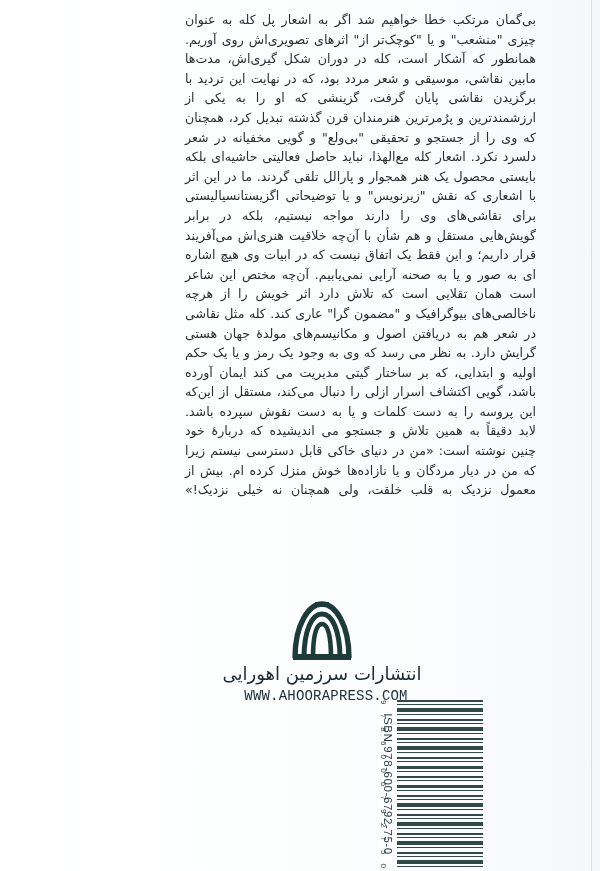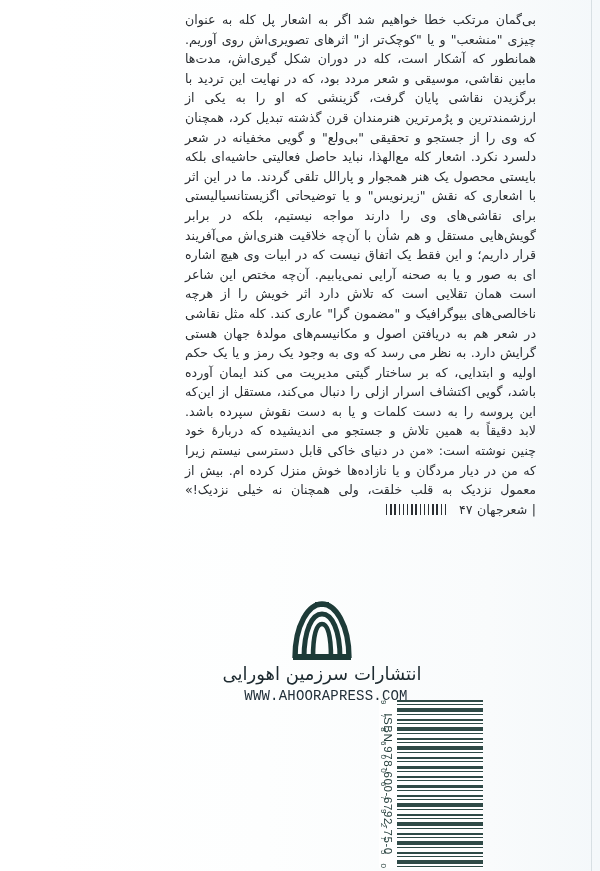--- a/index.html
+++ b/index.html
@@ -184,24 +184,20 @@
 </style>
 </head>
 <body>
 
 <div id="page">
 
   <div class="spine-line"></div>
 
   <div class="blurb">
     <p>بی‌گمان مرتکب خطا خواهیم شد اگر به اشعار پل کله به عنوان چیزی "منشعب" و یا "کوچک‌تر از" اثرهای تصویری‌اش روی آوریم. همانطور که آشکار است، کله در دوران شکل گیری‌اش، مدت‌ها مابین نقاشی، موسیقی و شعر مردد بود، که در نهایت این تردید با برگزیدن نقاشی پایان گرفت، گزینشی که او را به یکی از ارزشمندترین و پرُمرترین هنرمندان قرن گذشته تبدیل کرد، همچنان که وی را از جستجو و تحقیقی "بی‌ولع" و گویی مخفیانه در شعر دلسرد نکرد. اشعار کله مع‌الهذا، نباید حاصل فعالیتی حاشیه‌ای بلکه بایستی محصول یک هنر همجوار و پارالل تلقی گردند. ما در این اثر با اشعاری که نقش "زیرنویس" و یا توضیحاتی اگزیستانسیالیستی برای نقاشی‌های وی را دارند مواجه نیستیم، بلکه در برابر گویش‌هایی مستقل و هم شأن با آن‌چه خلاقیت هنری‌اش می‌آفریند قرار داریم؛ و این فقط یک اتفاق نیست که در ابیات وی هیچ اشاره ای به صور و یا به صحنه آرایی نمی‌یابیم. آن‌چه مختص این شاعر است همان تقلایی است که تلاش دارد اثر خویش را از هرچه ناخالصی‌های بیوگرافیک و "مضمون گرا" عاری کند. کله مثل نقاشی در شعر هم به دریافتن اصول و مکانیسم‌های مولدۀ جهان هستی گرایش دارد. به نظر می رسد که وی به وجود یک رمز و یا یک حکم اولیه و ابتدایی، که بر ساختار گیتی مدیریت می کند ایمان آورده باشد، گویی اکتشاف اسرار ازلی را دنبال می‌کند، مستقل از این‌که این پروسه را به دست کلمات و یا به دست نقوش سپرده باشد. لابد دقیقاً به همین تلاش و جستجو می اندیشیده که دربارۀ خود چنین نوشته است: «من در دنیای خاکی قابل دسترسی نیستم زیرا که من در دیار مردگان و یا نازاده‌ها خوش منزل کرده ام. بیش از معمول نزدیک به قلب خلقت، ولی همچنان نه خیلی نزدیک!»</p>
-    <p class="last-line">
-      <span class="citation">| شعرجهان  ۴۷</span>
-      <span class="ruler-marks"></span>
-    </p>
   </div>
 
   <div class="logo-block">
 
     <svg class="logo-mark" viewBox="0 0 74 64" aria-hidden="true">
       <g fill="none" stroke="#1d3b38" stroke-width="5.4">
         <path d="M10 62 C10 28 24 8 37 8 C50 8 64 28 64 62"></path>
       </g>
       <g fill="none" stroke="#1d3b38" stroke-width="5.0">
         <path d="M19 62 C19 34 27 18 37 18 C47 18 55 34 55 62"></path>

